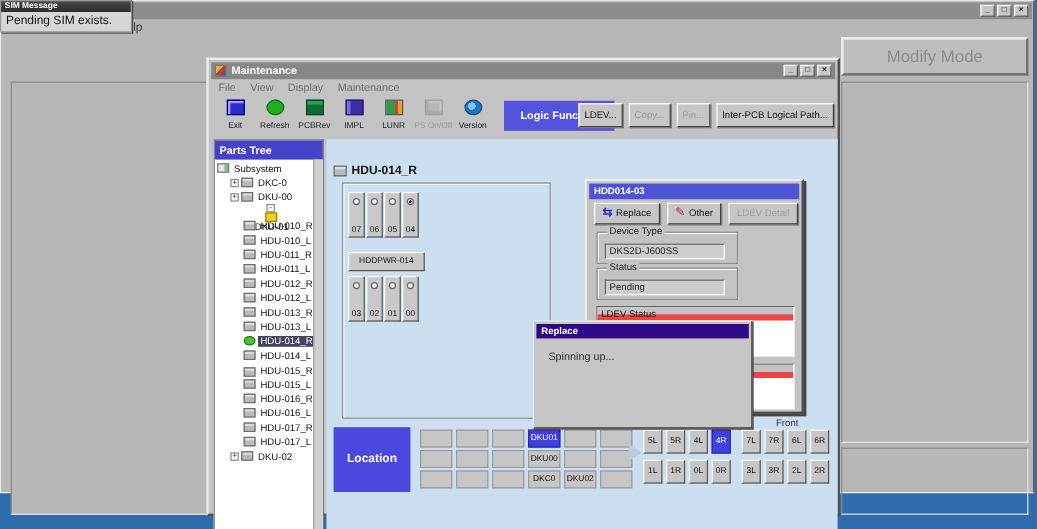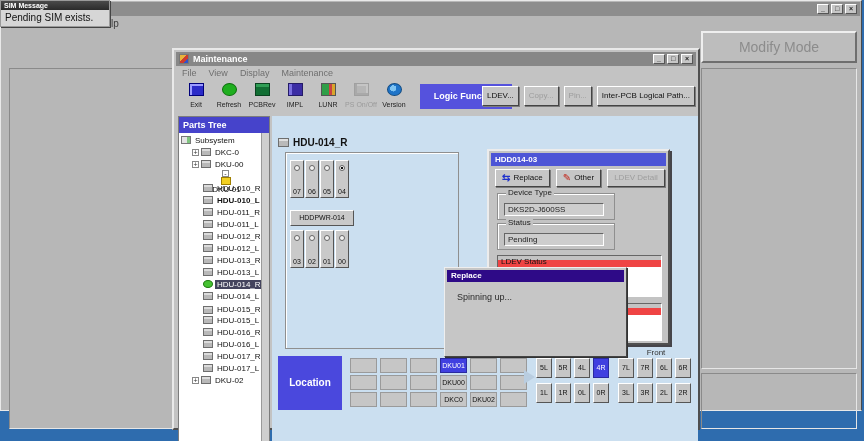--- a/index.html
+++ b/index.html
@@ -145,21 +145,21 @@
   .gbox-label { position:absolute; top:-6px; left:8px; background:#c3c3c3; font-size:8px;
                 color:#222; padding:0 2px; line-height:10px; }
   .gfield { position:absolute; left:6px; top:9px; right:10px; height:13px; background:#cdcdcd;
             border-top:1px solid #666; border-left:1px solid #666;
             border-right:1px solid #fff; border-bottom:1px solid #fff;
             font-size:8px; color:#222; line-height:12px; padding-left:3px; }
   .gbox-dtype { left:8px; top:42px; width:118px; height:27px; }
   .gbox-status { left:8px; top:72px; width:118px; height:27px; }
   .listbox { position:absolute; background:#fff; border-top:1px solid #666; border-left:1px solid #666;
              border-right:1px solid #fff; border-bottom:1px solid #fff; }
-  .list-hd { height:11px; background:#c3c3c3; border-bottom:7px solid #ef4444;
+  .list-hd { height:11px; background:#c3c3c3; border-bottom:5px solid #ef4444;
              font-size:8px; color:#111; line-height:11px; padding-left:3px; }
   .list-row { font-size:8px; color:#111; line-height:11px; padding-left:3px; }
   .lb-ldev { left:8px; top:104px; width:165px; height:42px; }
   .lb-group { left:10px; top:152px; width:163px; height:38px; }
 
   
   .popup { left:172px; top:151px; width:183px; height:90px; background:#c6c6c6; z-index:20;
            border-top:1px solid #eee; border-left:1px solid #eee;
            border-right:1px solid #444; border-bottom:1px solid #444;
            box-shadow:1px 1px 0 #333; position:absolute; }
@@ -274,21 +274,21 @@
           </div>
           <div class="trow" style="padding-left: 13px; flex-direction: column;">
             <span class="texp">-</span>
             <span class="tico warn"></span>
             <span class="tlabel2">DKU-01</span>
           </div>
           <div class="trow" style="padding-left: 24px;">
             <span class="tico node"></span>
             <span class="tlabel2">HDU-010_R</span>
           </div>
-          <div class="trow" style="padding-left: 24px; font-weight: bold;">
+          <div class="trow" style="padding-left: 24px;">
             <span class="tico node"></span>
             <span class="tlabel2">HDU-010_L</span>
           </div>
           <div class="trow" style="padding-left: 24px;">
             <span class="tico node"></span>
             <span class="tlabel2">HDU-011_R</span>
           </div>
           <div class="trow" style="padding-left: 24px;">
             <span class="tico node"></span>
             <span class="tlabel2">HDU-011_L</span>

